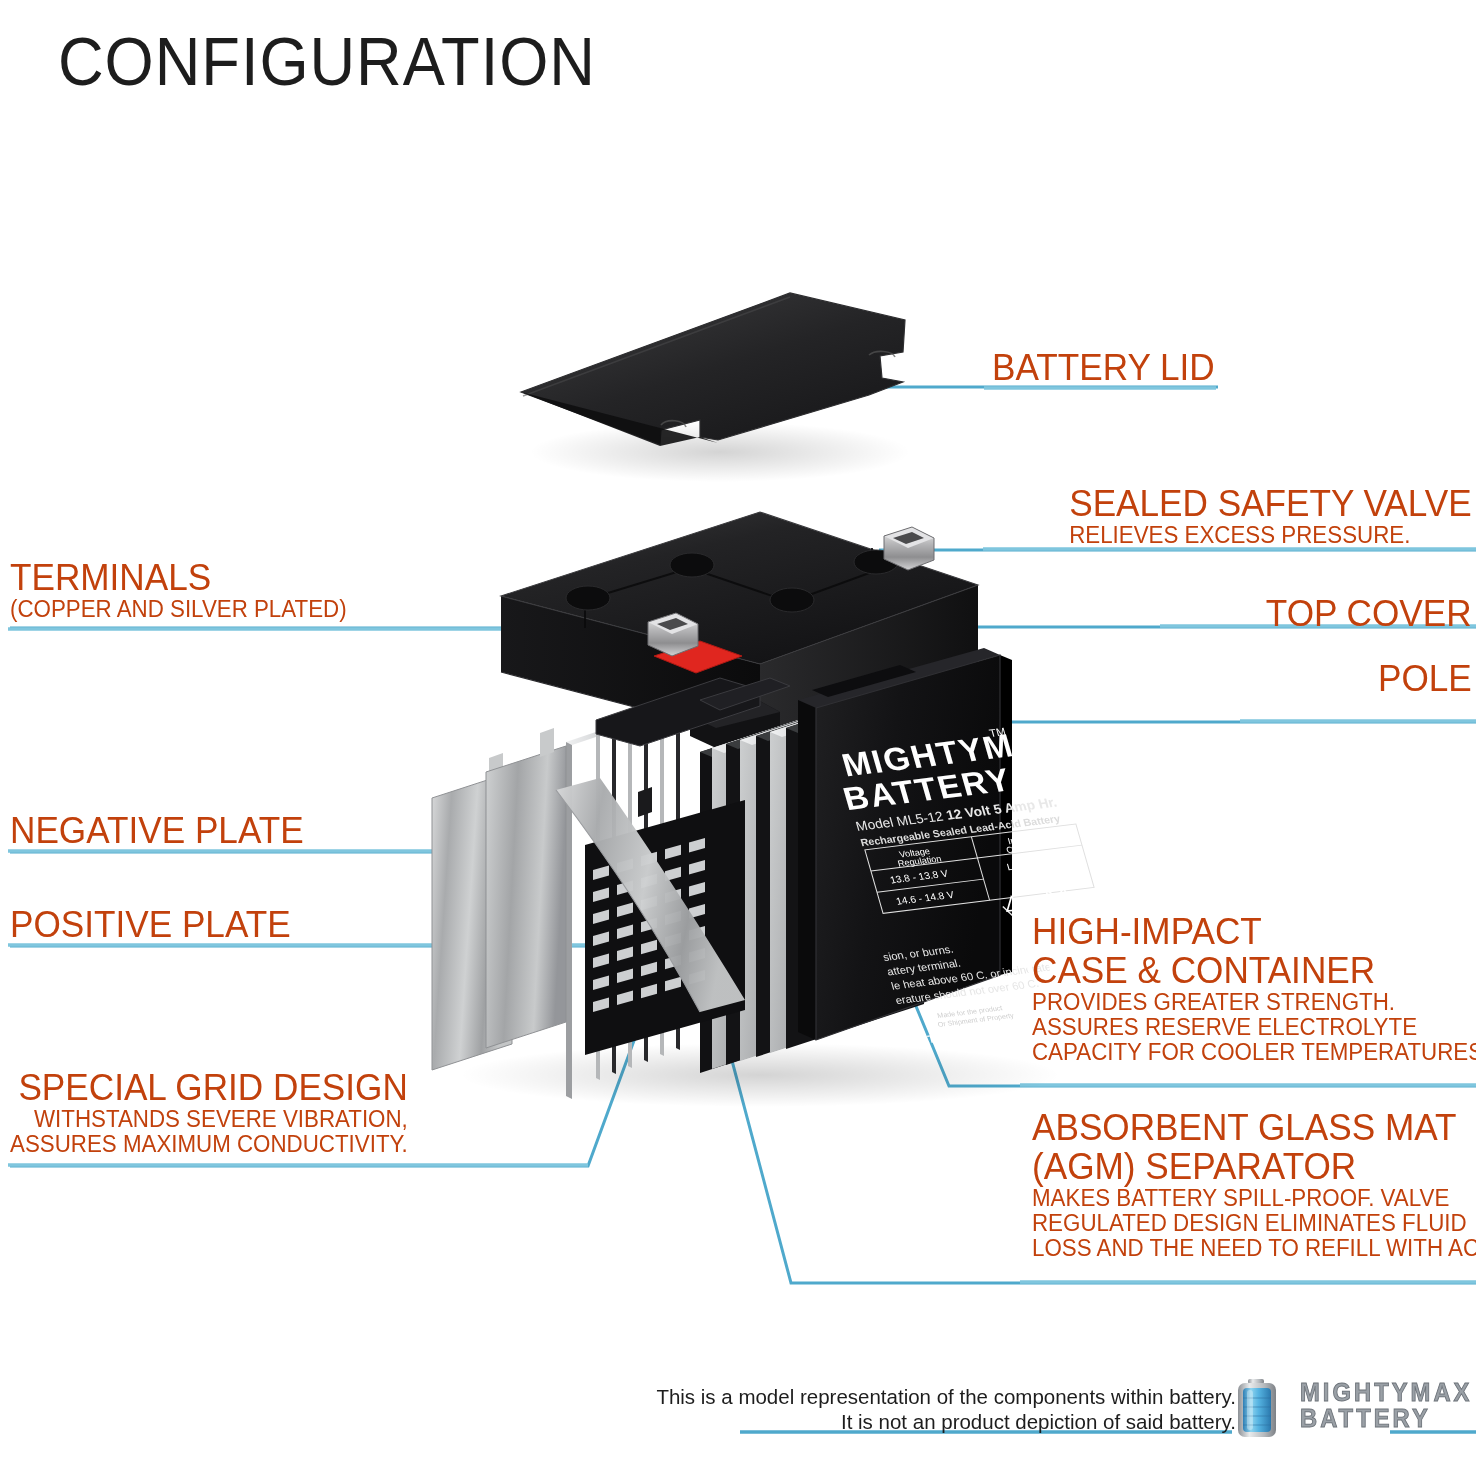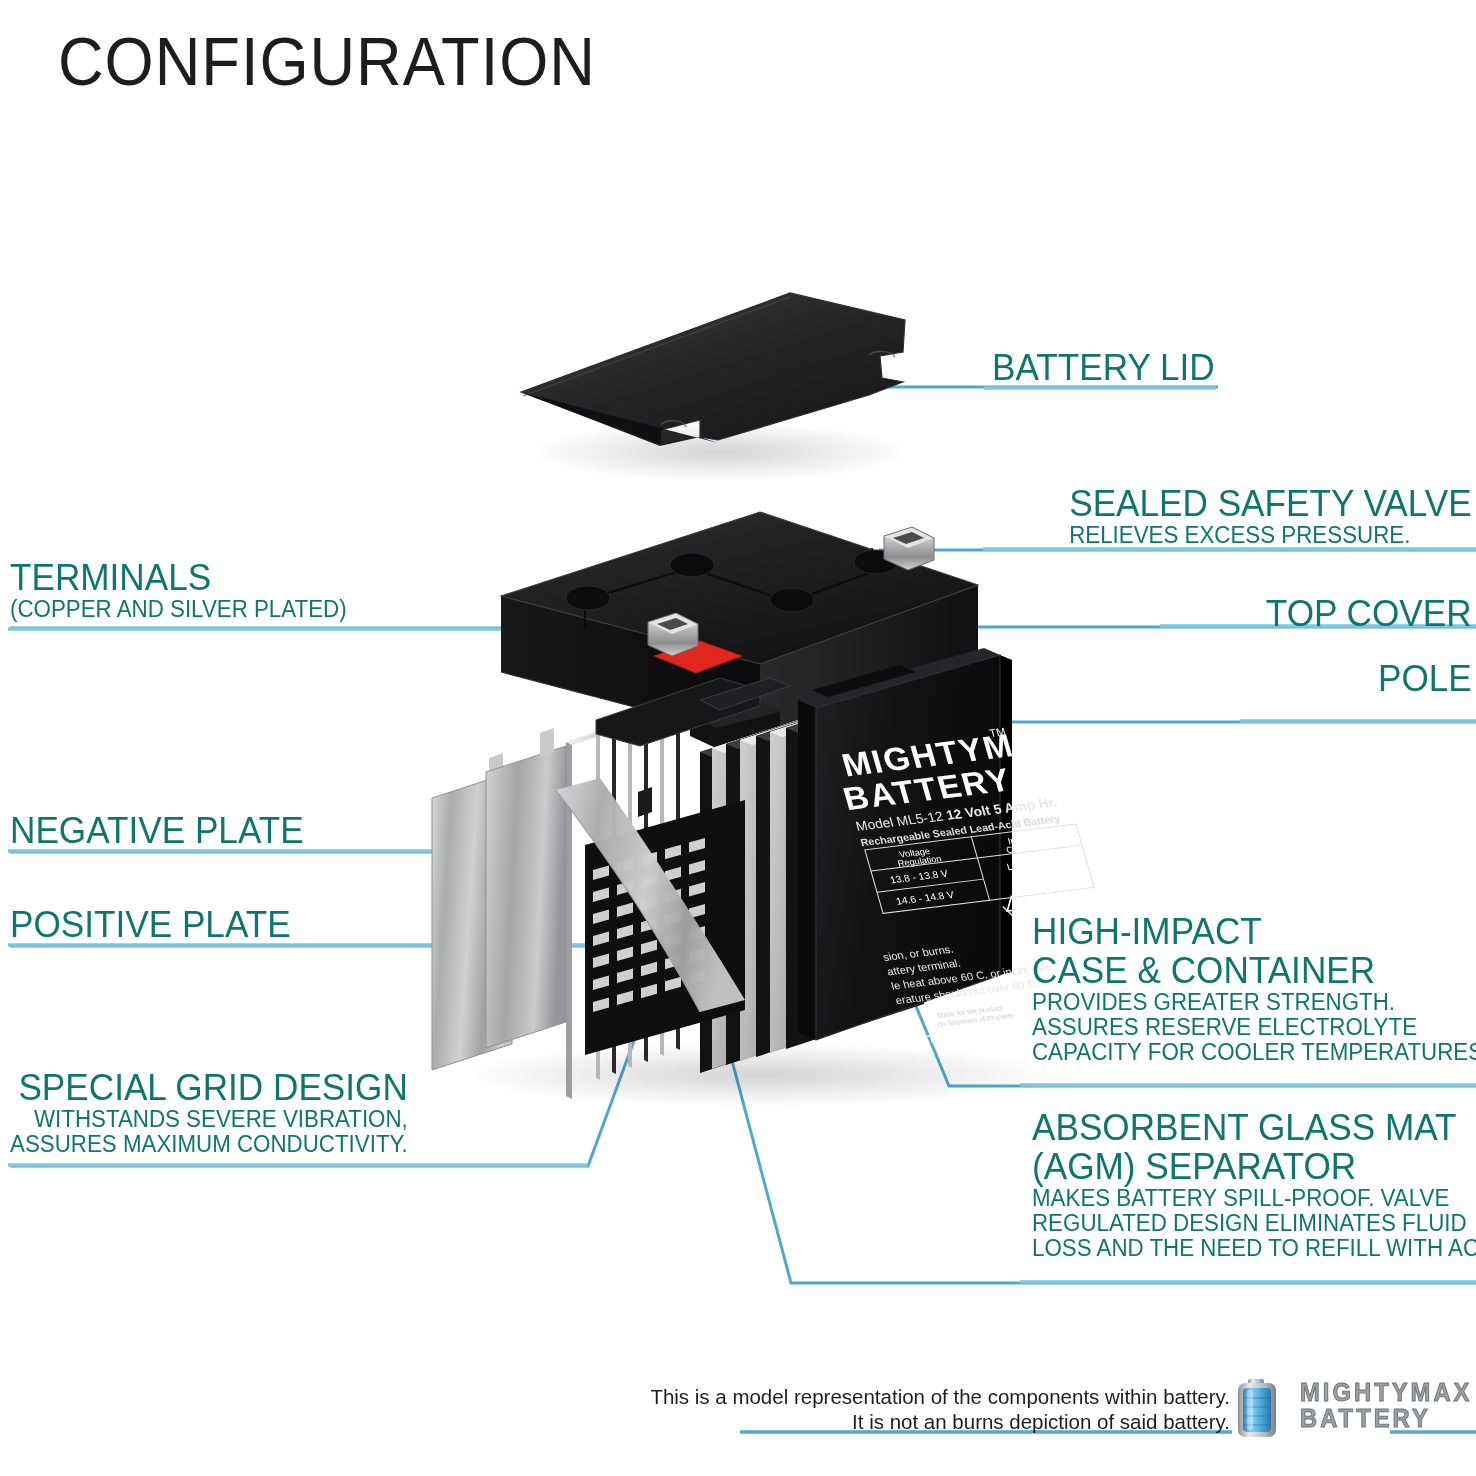--- a/index.html
+++ b/index.html
@@ -4,31 +4,31 @@
 <style>
   html,body{margin:0;padding:0;background:#ffffff;}
   body{width:1476px;height:1476px;position:relative;overflow:hidden;
        font-family:"Liberation Sans","DejaVu Sans",sans-serif;color:#1a1a1a;}
   #stage{position:absolute;inset:0;width:1476px;height:1388px;}
 
   .ttl{position:absolute;left:58px;top:22px;font-size:68px;letter-spacing:1px;
        font-weight:400;color:#1d1d1d;white-space:nowrap;
        transform:scaleX(.93);transform-origin:left center;}
 
-  .lbl{position:absolute;white-space:nowrap;color:#0f766e;line-height:1.06;}
+  .lbl{position:absolute;white-space:nowrap;color:#c2410c;line-height:1.06;}
   .lbl .h{font-size:37px;font-weight:400;display:block;transform:scaleX(.95);
           transform-origin:inherit;}
   .lbl .s{font-size:23.5px;font-weight:400;display:block;transform:scaleX(.95);
           transform-origin:inherit;}
   .lbl.r{text-align:left;}
   .lbl.r .h,.lbl.r .s{transform-origin:right center;}
   .lbl.l{text-align:left;}
   .lbl.l .h,.lbl.l .s{transform-origin:left center;}
 
-  .foot{position:absolute;right:246px;top:1384px;text-align:right;
+  .foot{position:absolute;right:240px;top:1384px;text-align:right;
         font-size:20.5px;line-height:1.22;color:#1d1d1d;}
   .foot span{display:block;}
 
   .logo{position:absolute;left:1232px;top:1378px;width:230px;height:62px;}
   .logowrap{position:absolute;left:68px;top:2px;}
   .logotxt{font-size:25px;letter-spacing:3.2px;line-height:1.0;font-weight:700;
            color:#9aa0a6;-webkit-text-stroke:0.9px #6d737a;
            transform:scaleX(.95);transform-origin:left center;
            font-family:"Liberation Sans","DejaVu Sans",sans-serif;}
   .logotxt.b{margin-top:1px;}
@@ -485,21 +485,21 @@
   <div class="lbl l" style="left:1032px;top:1108px;">
     <span class="h">ABSORBENT GLASS MAT</span>
     <span class="h">(AGM) SEPARATOR</span>
     <span class="s">MAKES BATTERY SPILL-PROOF. VALVE</span>
     <span class="s">REGULATED DESIGN ELIMINATES FLUID</span>
     <span class="s">LOSS AND THE NEED TO REFILL WITH ACID.</span>
   </div>
 
   <div class="foot">
     <span>This is a model representation of the components within battery.</span>
-    <span>It is not an burns depiction of said battery.</span>
+    <span>It is not an product depiction of said battery.</span>
   </div>
 
   <div class="logo">
     <svg width="60" height="62" viewBox="0 0 60 62">
       <rect x="16" y="1" width="16" height="5" rx="2" fill="url(#gLogoShell)"></rect>
       <rect x="6" y="5" width="38" height="54" rx="7" fill="url(#gLogoShell)"></rect>
       <rect x="11" y="10" width="28" height="44" rx="4" fill="url(#gLogoBat)"></rect>
       <g stroke="#2c6f9e" stroke-width="1" opacity=".55">
         <line x1="11" y1="20" x2="39" y2="20"></line>
         <line x1="11" y1="29" x2="39" y2="29"></line>

